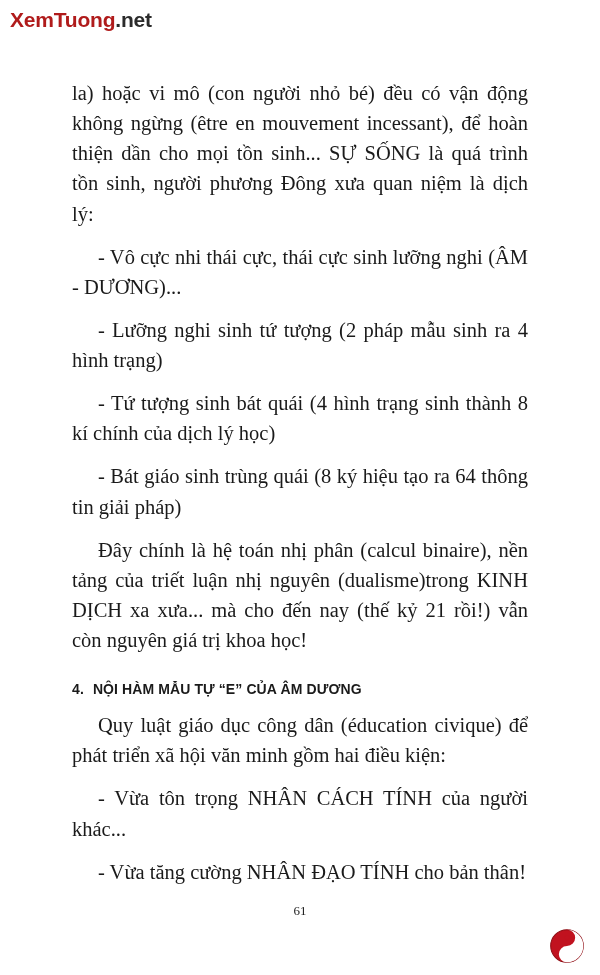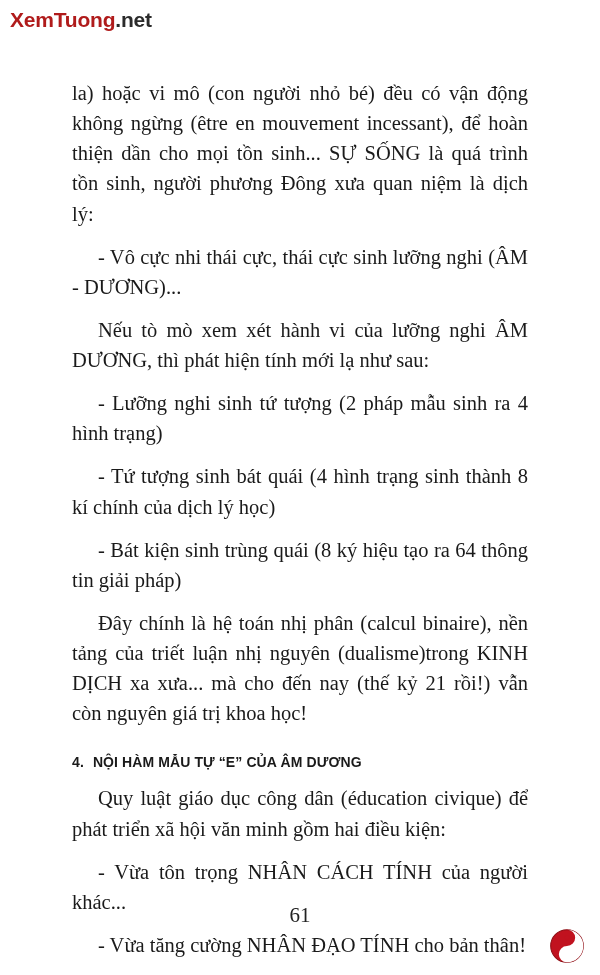--- a/index.html
+++ b/index.html
@@ -63,21 +63,21 @@
   }
   h2.section .num { margin-right: 9px; }
 
   .page-number {
     position: absolute;
     left: 0;
     top: 825px;
     width: 456px;
     text-align: center;
     font-family: "Liberation Serif", serif;
-    font-size: 21px;
+    font-size: 13px;
     color: #222;
   }
 
   
   .logo {
     position: absolute;
     right: 16px;
     bottom: 12px;
     display: flex;
     align-items: center;
@@ -114,24 +114,23 @@
 <body>
 
 <div class="watermark-top">
   <span class="wm-xem">Xem</span><span class="wm-tuong">Tuong</span><span class="wm-net">.net</span>
 </div>
 
 <div class="page">
 
   <p class="para noindent"><span>la) hoặc </span><b>vi mô</b><span> (con người nhỏ bé) đều có </span><b>vận động không ngừng</b><span> (être en mouvement incessant), để hoàn thiện dần cho mọi tồn sinh... SỰ SỐNG là quá trình tồn sinh, người phương Đông xưa quan niệm là </span><b>dịch lý</b><span>:</span></p>
   <p class="para bullet spaced"><span>- Vô cực nhi thái cực, thái cực sinh lưỡng nghi (ÂM - DƯƠNG)...</span></p>
-  <p class="para spaced"><span>Nếu tò mò xem xét hành vi của lưỡng nghi ÂM DƯƠNG, thì phát hiện tính </span><b>mới lạ</b><span> như sau:</span></p>
   <p class="para bullet spaced"><span>- Lưỡng </span><b>nghi</b><span> sinh tứ </span><b>tượng</b><span> (2 </span><b>pháp mẫu</b><span> sinh ra 4 </span><b>hình trạng</b><span>)</span></p>
   <p class="para bullet spaced"><span>- Tứ </span><b>tượng</b><span> sinh </span><b>bát quái</b><span> (4 </span><b>hình trạng</b><span> sinh thành 8 </span><b>kí chính</b><span> của dịch lý học)</span></p>
-  <p class="para bullet spaced"><span>- Bát </span><b>kiện</b><span> sinh </span><b>trùng quái</b><span> (8 ký hiệu tạo ra 64 </span><b>thông tin</b><span> giải pháp)</span></p>
+  <p class="para bullet spaced"><span>- Bát </span><b>giáo</b><span> sinh </span><b>trùng quái</b><span> (8 ký hiệu tạo ra 64 </span><b>thông tin</b><span> giải pháp)</span></p>
   <p class="para spaced"><span>Đây chính là hệ </span><b>toán nhị phân</b><span> (calcul binaire), nền tảng của </span><b>triết luận nhị nguyên</b><span> (dualisme)trong KINH DỊCH xa xưa... mà cho đến nay (thế kỷ 21 rồi!) vẫn còn nguyên giá trị khoa học!</span></p>
 
   <h2 class="section">
     <span class="num">4.</span><span>NỘI HÀM MẪU TỰ “E” CỦA ÂM DƯƠNG</span>
   </h2>
 
   <p class="para spaced"><span>Quy luật </span><b>giáo dục công dân</b><span> (éducation civique) để phát triển xã hội văn minh gồm hai điều kiện:</span></p>
   <p class="para bullet spaced"><span>- Vừa tôn trọng NHÂN CÁCH TÍNH của người khác...</span></p>
   <p class="para bullet spaced"><span>- Vừa tăng cường NHÂN ĐẠO TÍNH cho bản thân!</span></p>
 

